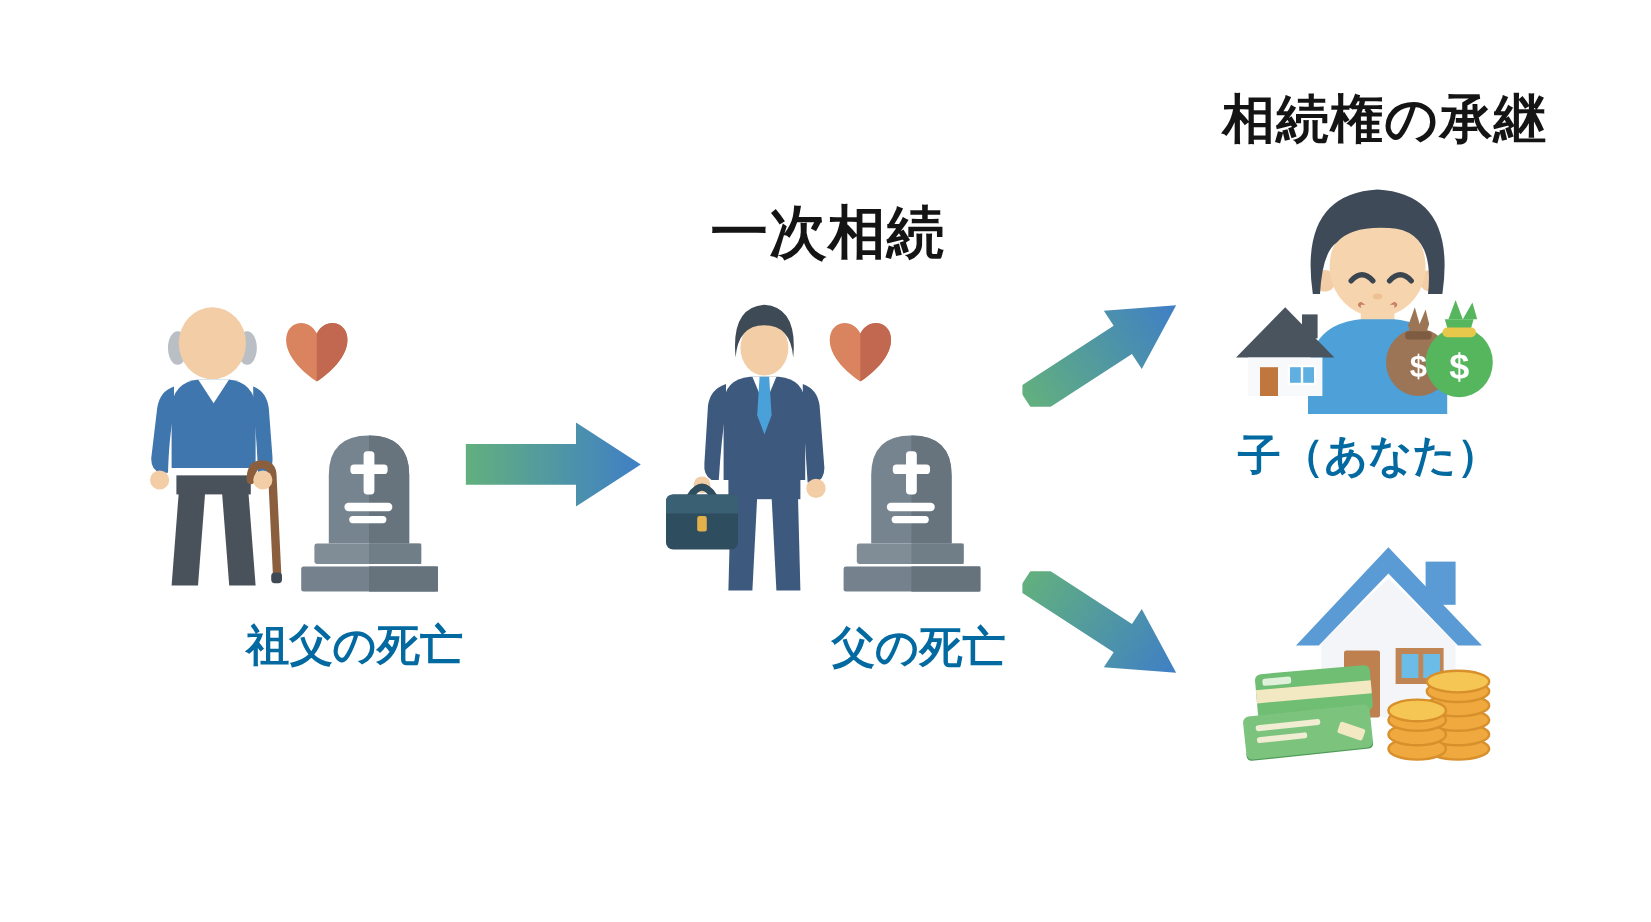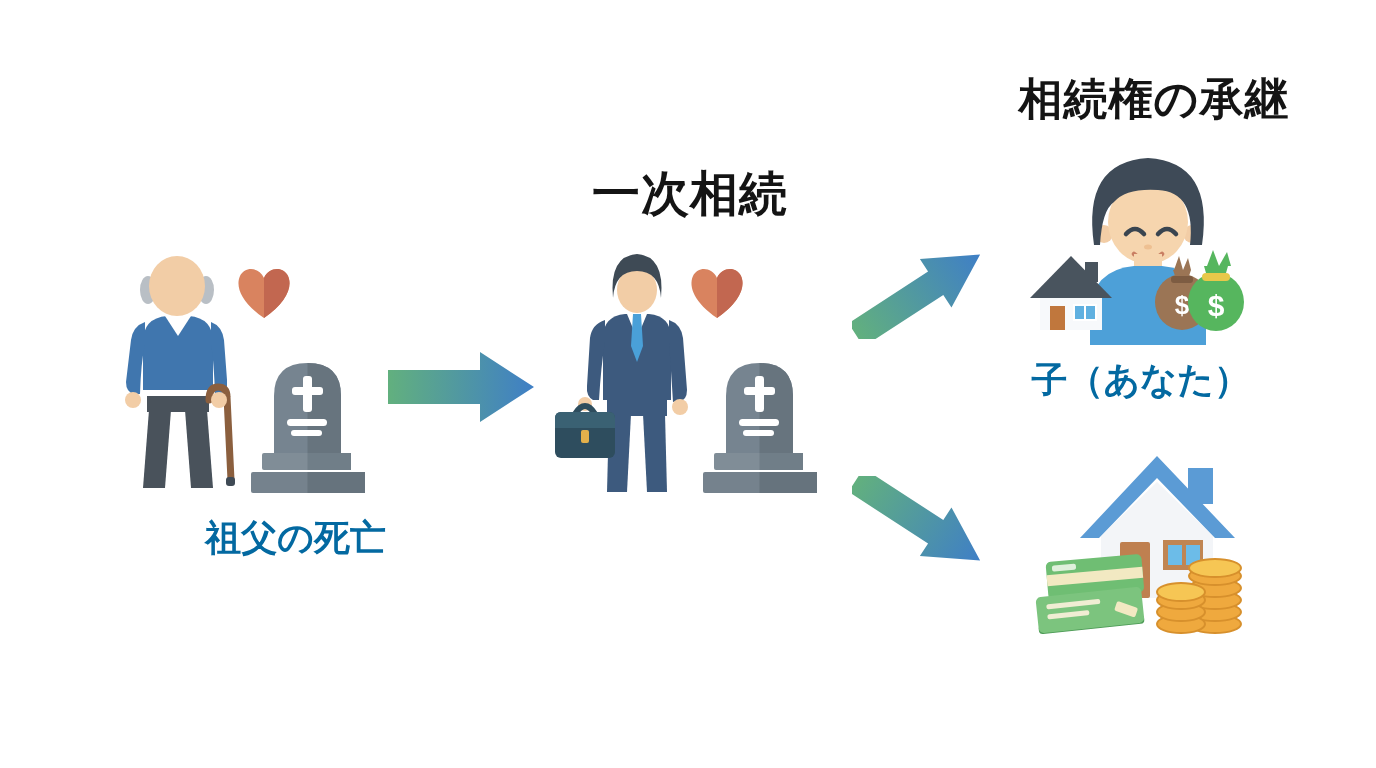--- a/index.html
+++ b/index.html
@@ -123,20 +123,21 @@
     <use href="#heartPath" fill="#d9835f"></use>
     <g clip-path="url(#heartClip)">
         <rect x="32" y="0" width="32" height="58" fill="#c26750"></rect>
       </g>
   </svg>
 
   <svg class="abs svg-grave2" width="118" height="142" viewBox="0 0 118 142">
     <use href="#gravestoneShape"></use>
   </svg>
 
+  <div class="abs caption c-secondary">父の死亡</div>
 
   <svg class="abs svg-arrow-up" width="140" height="96" viewBox="0 0 140 96">
     <defs>
       <linearGradient id="gradU" x1="0" y1="0" x2="148" y2="0" gradientUnits="userSpaceOnUse">
         <stop offset="0" stop-color="#62b07e"></stop>
           <stop offset="1" stop-color="#3f7fc6"></stop>
       </linearGradient>
     </defs>
     <g transform="translate(4,92) rotate(-33)">
       <path d="M0,-14 L95,-14 L95,-29 L148,0 L95,29 L95,14 L0,14 Z" fill="url(#gradU)"></path>

